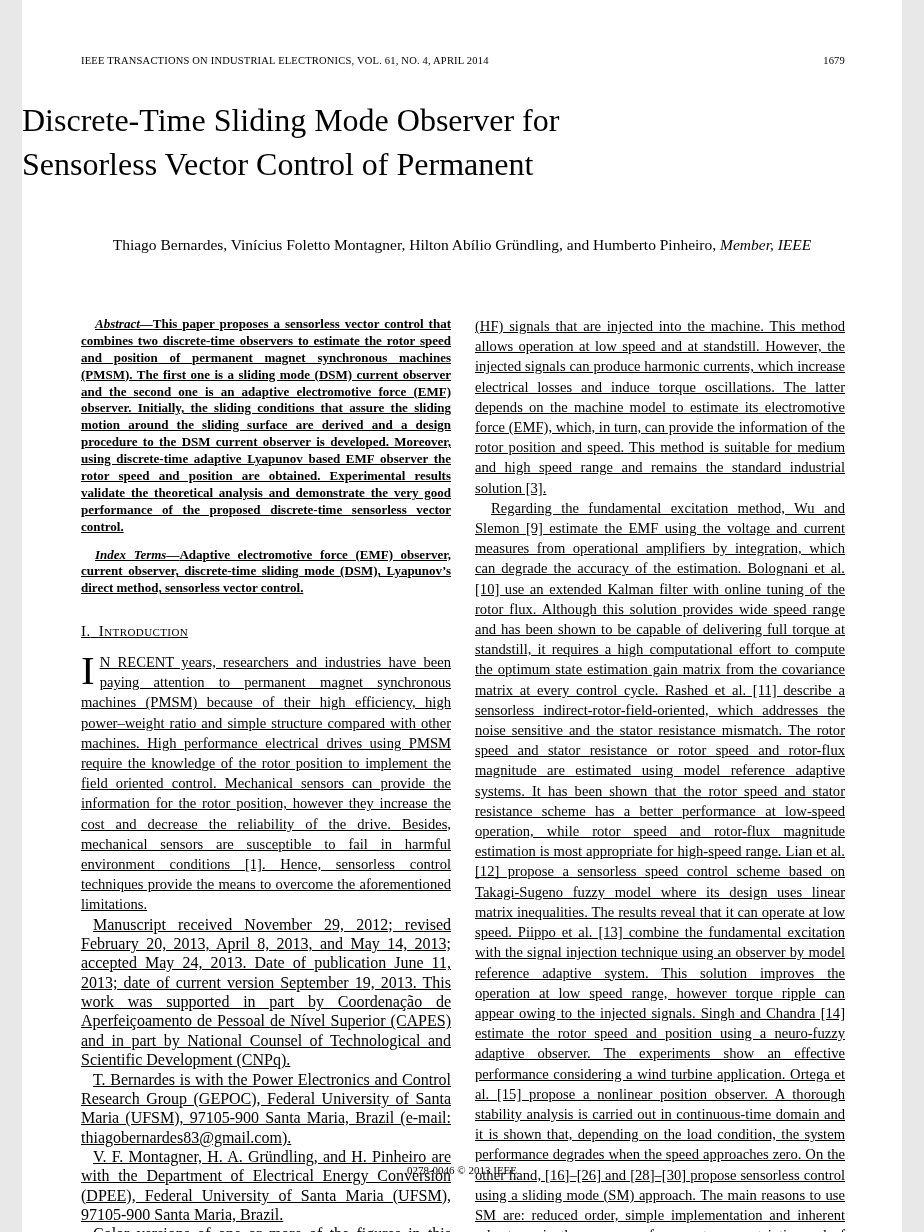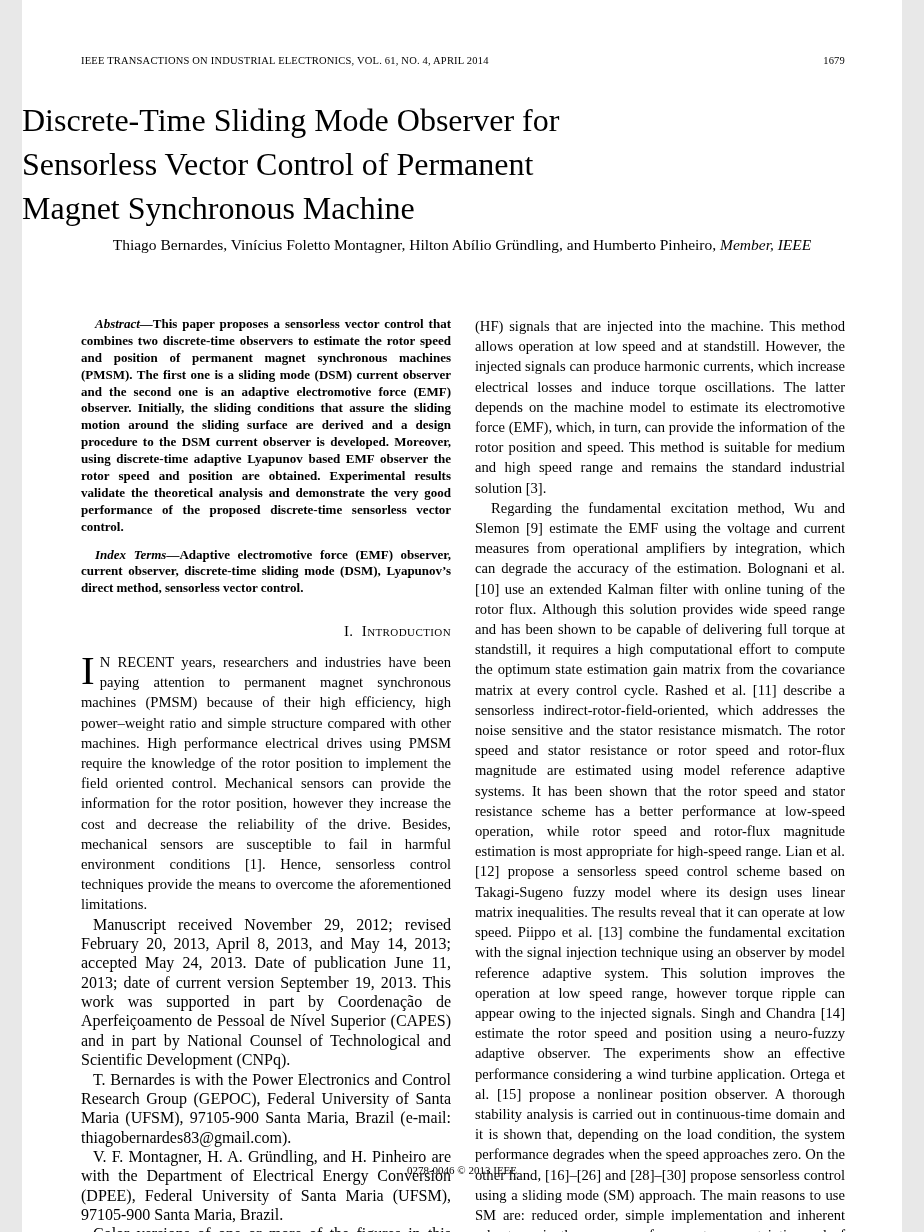--- a/index.html
+++ b/index.html
@@ -43,40 +43,41 @@
     font-size: 15.5px;
   }
   .authors .member { font-style: italic; }
   .columns {
     position: absolute;
     top: 316px;
     left: 59px;
     right: 57px;
     display: flex;
     gap: 24px;
+    text-decoration: underline;
   }
   .col {
     width: 398px;
     height: 854px;
     text-align: justify;
     font-size: 14.6px;
     line-height: 1.385;
     display: flex;
     flex-direction: column;
   }
   .abstract, .index-terms {
     font-size: 13px;
     font-weight: bold;
     line-height: 1.3;
     text-indent: 14px;
   }
   .index-terms { margin-top: 11px; }
   .lead-label { font-style: italic; }
   .section-heading {
-    text-align: right;
+    text-align: left;
     font-weight: normal;
     font-size: 15px;
     font-variant: small-caps;
     letter-spacing: 0.4px;
     margin-top: 24px;
     margin-bottom: 10px;
   }
   .body-par { text-indent: 16px; }
   .body-par.no-indent { text-indent: 0; }
   .dropcap-par { text-indent: 0; }
@@ -109,21 +110,20 @@
 <div class="page">
 
   <div class="running-head">
     <span>IEEE TRANSACTIONS ON INDUSTRIAL ELECTRONICS, VOL. 61, NO. 4, APRIL 2014</span>
     <span>1679</span>
   </div>
 
   <h1 class="paper-title">
     <span>Discrete-Time Sliding Mode Observer for</span><br>
     <span>Sensorless Vector Control of Permanent</span><br>
-    <span>Magnet Synchronous Machine</span>
   </h1>
 
   <div class="authors">
     <span>Thiago Bernardes, Vinícius Foletto Montagner, Hilton Abílio Gründling, and Humberto Pinheiro, </span><span class="member">Member, IEEE</span>
   </div>
 
   <div class="columns">
 
     <div class="col">
       <p class="abstract"><span class="lead-label">Abstract—</span><span>This paper proposes a sensorless vector control that combines two discrete-time observers to estimate the rotor speed and position of permanent magnet synchronous machines (PMSM). The first one is a sliding mode (DSM) current observer and the second one is an adaptive electromotive force (EMF) observer. Initially, the sliding conditions that assure the sliding motion around the sliding surface are derived and a design procedure to the DSM current observer is developed. Moreover, using discrete-time adaptive Lyapunov based EMF observer the rotor speed and position are obtained. Experimental results validate the theoretical analysis and demonstrate the very good performance of the proposed discrete-time sensorless vector control.</span></p>

